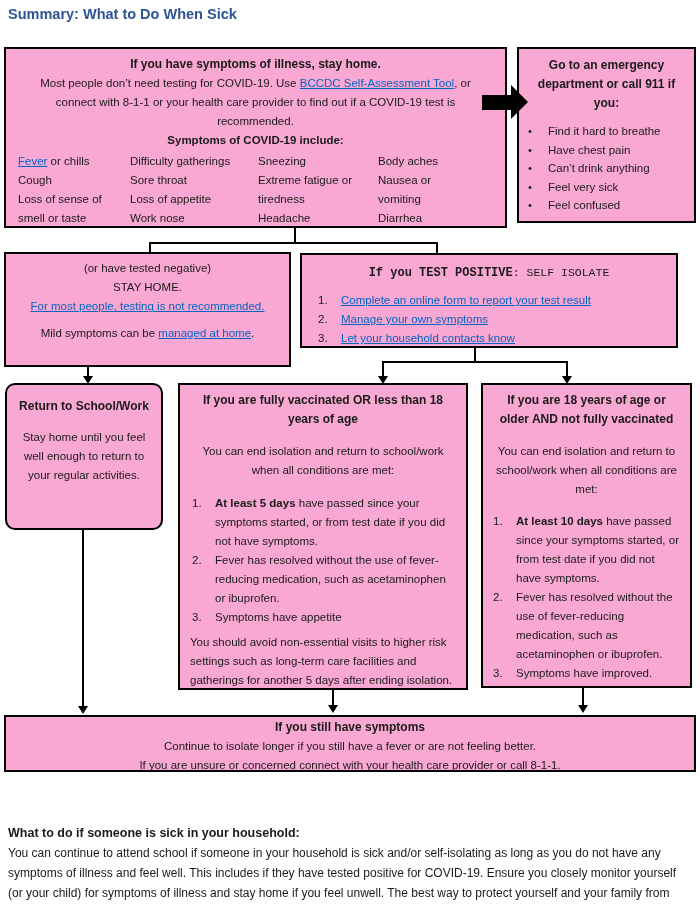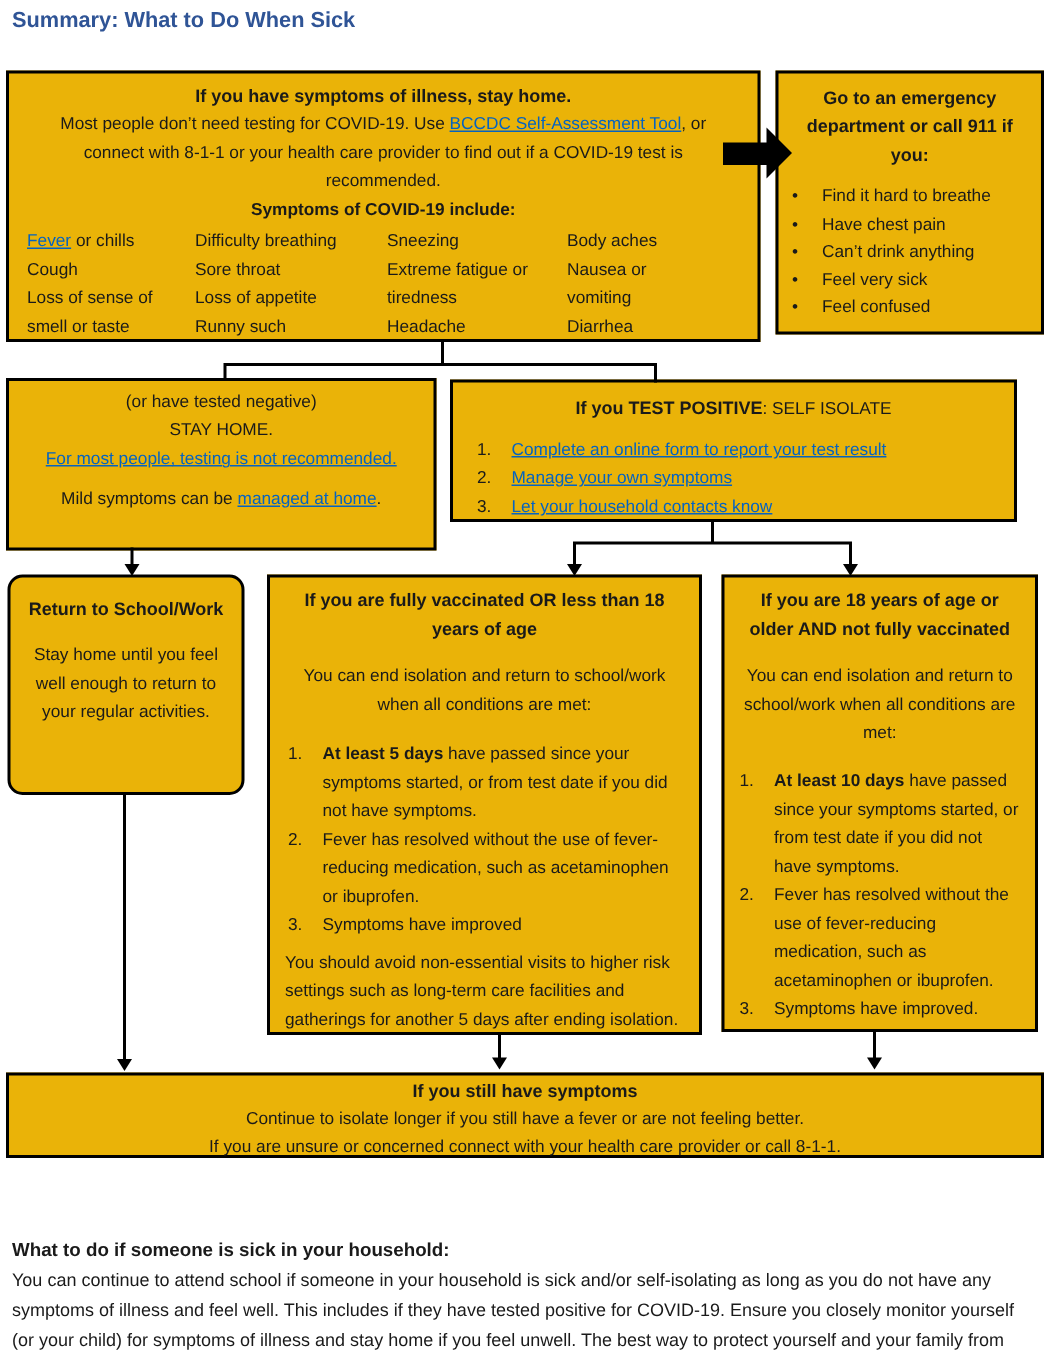--- a/index.html
+++ b/index.html
@@ -3,21 +3,21 @@
 <meta charset="utf-8">
 <style>
   html,body { margin:0; padding:0; }
   body {
     width:700px; height:906px; position:relative; background:#ffffff;
     font-family:"Liberation Sans", sans-serif; color:#1a1a1a;
     -webkit-font-smoothing:antialiased;
   }
   .abs { position:absolute; }
   .box {
-    position:absolute; border:2px solid #000; background:#eab308;
+    position:absolute; border:2px solid #000; background:#f9a8d4;
     box-sizing:border-box; z-index:2;
   }
   .link { color:#0563C1; text-decoration:underline; cursor:pointer; }
   .b { font-weight:bold; }
   .ctr { text-align:center; }
 
   #title { left:8px; top:6px; font-size:14.5px; font-weight:bold; color:#2F5496; z-index:2; }
 
   
   #top-box { left:4px; top:47px; width:503px; height:181px; padding-top:6px; font-size:11.5px; line-height:19px; }
@@ -36,21 +36,21 @@
   .bullet-row { display:flex; }
   .bullet-mark { width:12px; text-align:left; padding-left:4px; flex:none; }
   .bullet-text { padding-left:8px; }
 
   
   #mild-box { left:4px; top:252px; width:287px; height:115px; padding-top:5px; font-size:11.5px; line-height:19.2px; }
   #mild-box .head { font-size:12px; }
   #mild-box .last { margin-top:7px; }
 
   #positive-box { left:300px; top:253px; width:378px; height:95px; padding-top:8px; font-size:11.5px; line-height:19px; }
-  #positive-box .head { font-size:11.5px; }
+  #positive-box .head { font-size:11.5px;font-family:Liberation Mono, monospace; }
   #positive-box .head .hb { font-size:12px; }
   .num-list { margin-top:8px; padding-left:16px; }
   .num-row { display:flex; }
   .num-mark { width:23px; flex:none; }
 
   
   #return-box { left:5px; top:383px; width:158px; height:147px; padding:11px 5px 0 5px; font-size:11.5px; line-height:19px;border-radius:10px; }
   #return-box .head { font-size:12px; line-height:20px; }
   #return-box .body { margin-top:12px; }
 
@@ -103,24 +103,24 @@
   <div class="head b">If you have symptoms of illness, stay home.</div>
   <div class="para"><span>Most people don’t need testing for COVID-19. Use </span><a class="link">BCCDC Self-Assessment Tool</a><span>, or connect with 8-1-1 or your health care provider to find out if a COVID-19 test is recommended.</span></div>
   <div class="b">Symptoms of COVID-19 include:</div>
   <div class="symptom-grid">
     <div class="sym-col1">
       <div><a class="link">Fever</a><span> or chills</span></div>
       <div>Cough</div>
       <div>Loss of sense of smell or taste</div>
     </div>
     <div class="sym-col2">
-      <div>Difficulty breathing</div>
+      <div>Difficulty gatherings</div>
       <div>Sore throat</div>
       <div>Loss of appetite</div>
-      <div>Runny such</div>
+      <div>Work nose</div>
     </div>
     <div class="sym-col3">
       <div>Sneezing</div>
       <div>Extreme fatigue or tiredness</div>
       <div>Headache</div>
     </div>
     <div class="sym-col4">
       <div>Body aches</div>
       <div>Nausea or vomiting</div>
       <div>Diarrhea</div>
@@ -191,21 +191,21 @@
     <div class="num-row">
         <span class="num-mark">1.</span>
         <span><span class="b">At least 5 days</span><span> have passed since your symptoms started, or from test date if you did not have symptoms.</span></span>
       </div>
     <div class="num-row">
         <span class="num-mark">2.</span>
         <span>Fever has resolved without the use of fever-reducing medication, such as acetaminophen or ibuprofen.</span>
       </div>
     <div class="num-row">
         <span class="num-mark">3.</span>
-        <span>Symptoms have improved</span>
+        <span>Symptoms have appetite</span>
       </div>
   </div>
   <div class="footer">You should avoid non-essential visits to higher risk settings such as long-term care facilities and gatherings for another 5 days after ending isolation.</div>
 </div>
 
 <div id="unvaxed-box" class="box">
   <div class="head b ctr">If you are 18 years of age or older AND not fully vaccinated</div>
   <div class="intro ctr">You can end isolation and return to school/work when all conditions are met:</div>
   <div class="num-list">
     <div class="num-row">

